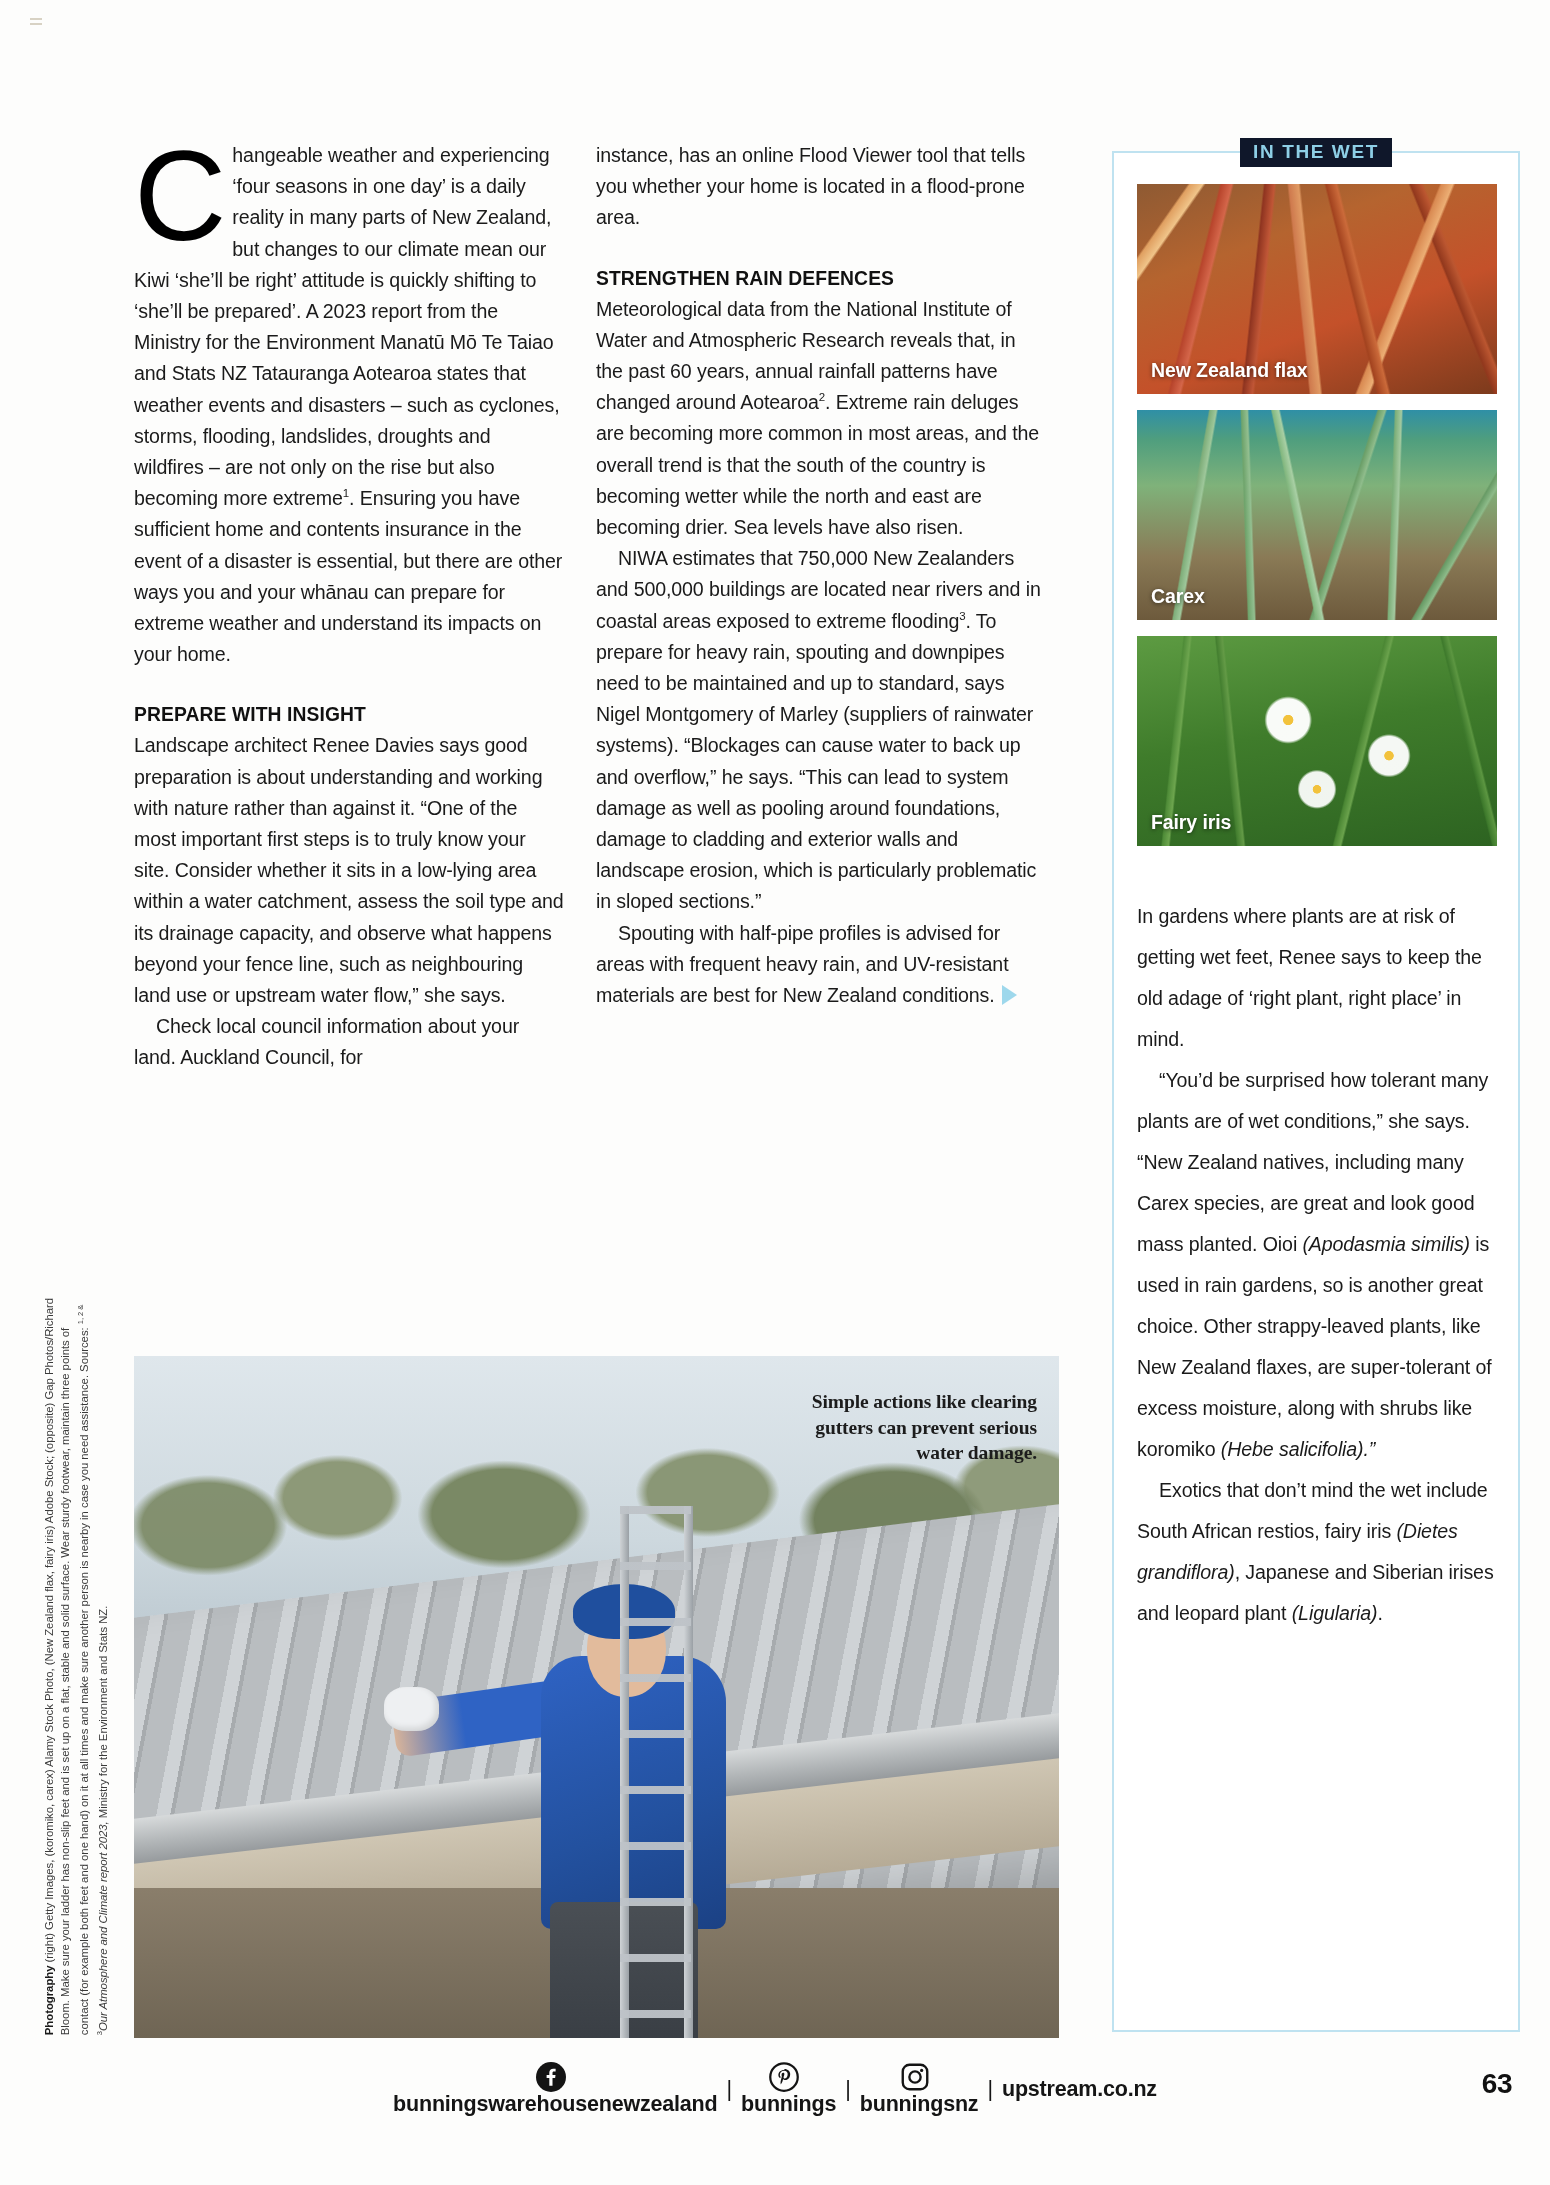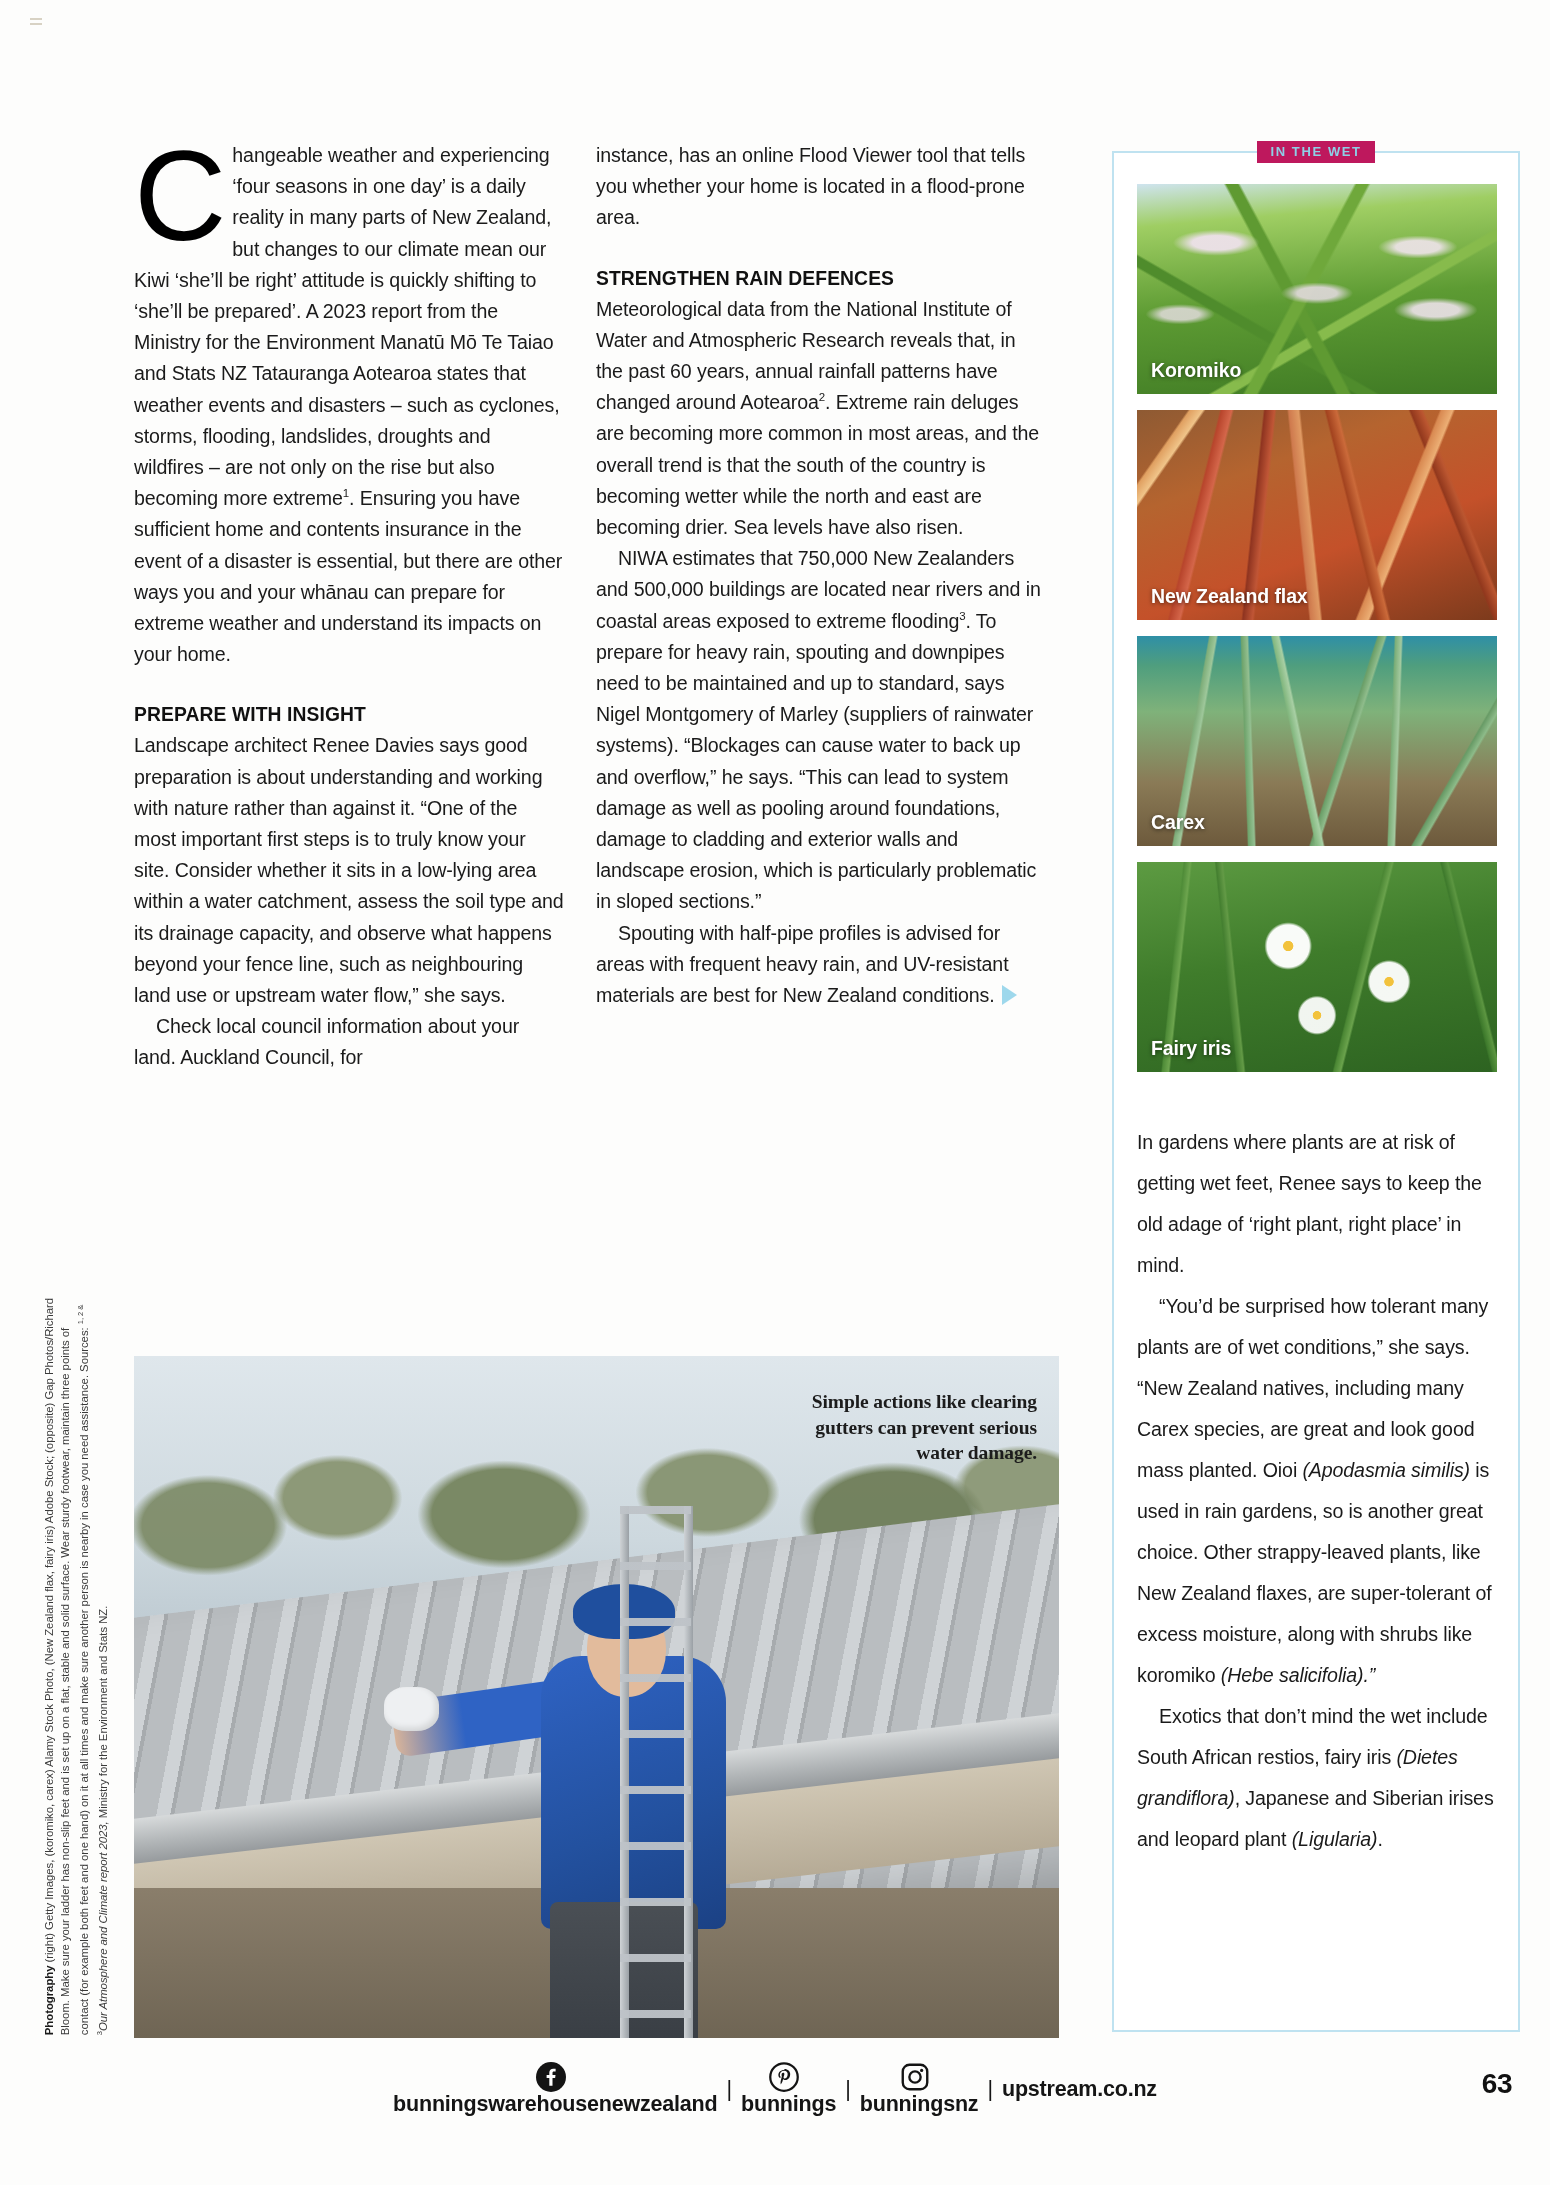--- a/index.html
+++ b/index.html
@@ -131,23 +131,23 @@
     top: 134px;
     width: 408px;
     height: 36px;
     display: flex;
     align-items: center;
     z-index: 8;
   }
   .sh-line { flex: 1; height: 2.2px; background: #bfe2f0; }
   .sh-title {
     padding: 3px 13px 4px 13px;
-    background: #be185d;
+    background: #0f172a;
     color: #8ecfe6;
-    font-size: 13px;
+    font-size: 19px;
     font-weight: 700;
     letter-spacing: 1.6px;
     white-space: nowrap;
   }
   .sb-inner { padding: 32px 23px 26px 23px; }
 
   .plant-card {
     position: relative;
     width: 360px;
     height: 210px;
@@ -416,24 +416,20 @@
       <div class="ladder-l"></div>
       <div class="ladder-r"></div>
       <div class="ladder-rungs"></div>
     </div>
     <div class="photo-caption">Simple actions like clearing gutters can prevent serious water damage.</div>
   </div>
 
   <div class="sidebar">
     <div class="sb-inner">
 
-      <div class="plant-card">
-        <div class="ph ph-koromiko"></div>
-        <div class="plant-label">Koromiko</div>
-      </div>
 
       <div class="plant-card">
         <div class="ph ph-flax"></div>
         <div class="plant-label">New Zealand flax</div>
       </div>
 
       <div class="plant-card">
         <div class="ph ph-carex"></div>
         <div class="plant-label">Carex</div>
       </div>

